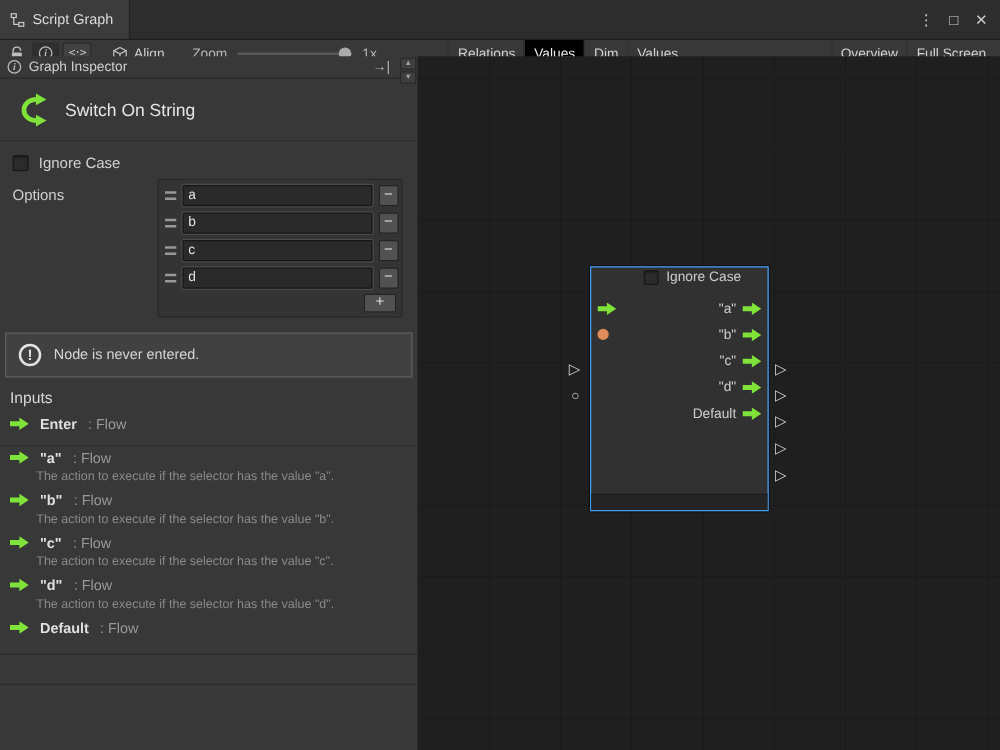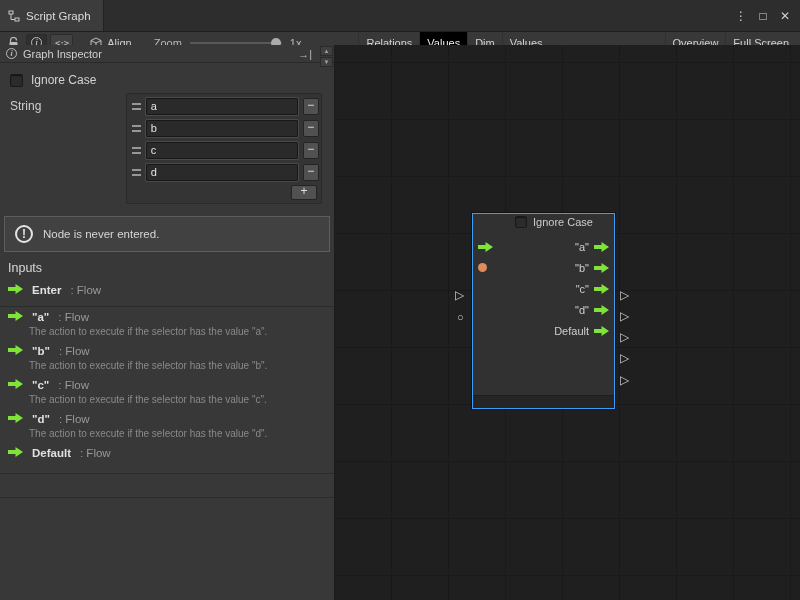--- a/index.html
+++ b/index.html
@@ -184,28 +184,36 @@
     <div class="insp-header">
       <span class="i-circle">i</span>
       <span>Graph Inspector</span>
       <span class="popout">→|</span>
     </div>
     <div class="scroll-arrows">
       <span>▲</span>
       <span>▼</span>
     </div>
 
+    <div class="insp-title">
+      <svg width="30" height="30" viewBox="0 0 32 32">
+        <path d="M21 7 C6 7 6 25 21 25" fill="none" stroke="#7FE33A" stroke-width="4"></path>
+        <polygon points="20,2 29,7 20,12" fill="#7FE33A"></polygon>
+        <polygon points="20,20 29,25 20,30" fill="#7FE33A"></polygon>
+      </svg>
+      <span class="tname">Switch On String</span>
+    </div>
 
     <div class="check-row">
       <span class="checkbox"></span>
       <span>Ignore Case</span>
     </div>
 
     <div class="options-block">
-      <span class="options-label">String</span>
+      <span class="options-label">Options</span>
       <div class="opt-list">
         <div class="opt-row">
           <span class="opt-handle"></span>
           <input class="opt-field" value="a" style="">
           <span class="opt-minus">−</span>
         </div>
         <div class="opt-row">
           <span class="opt-handle"></span>
           <input class="opt-field" value="b" style="">
           <span class="opt-minus">−</span>

